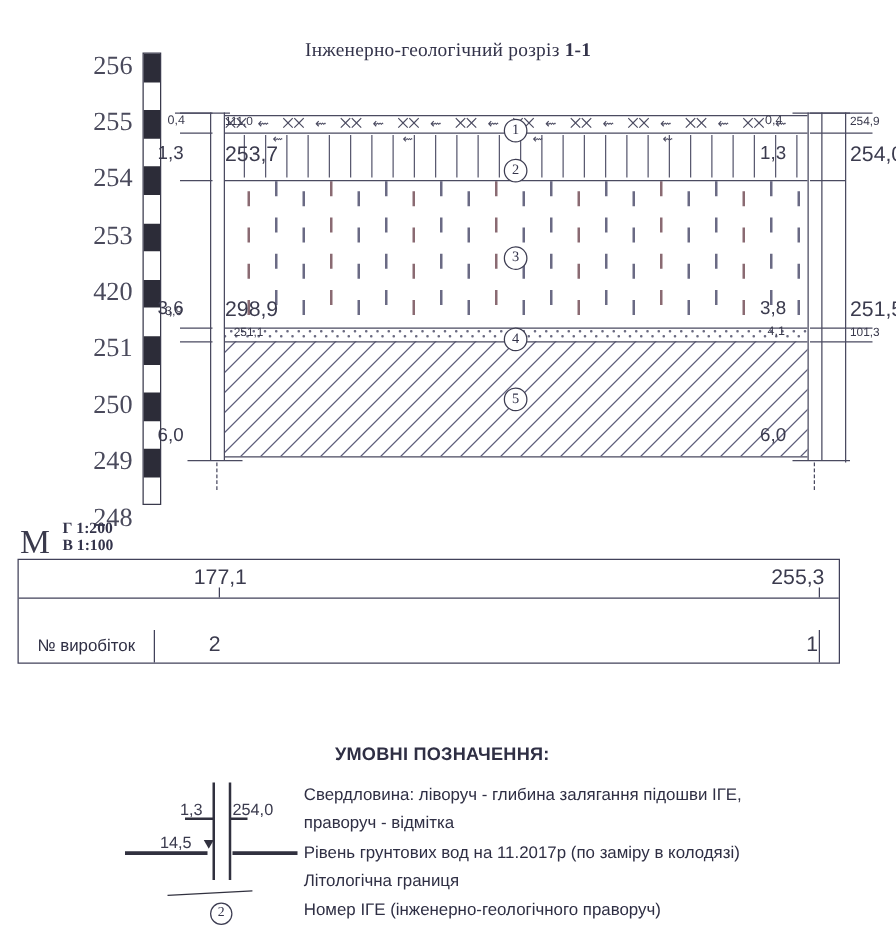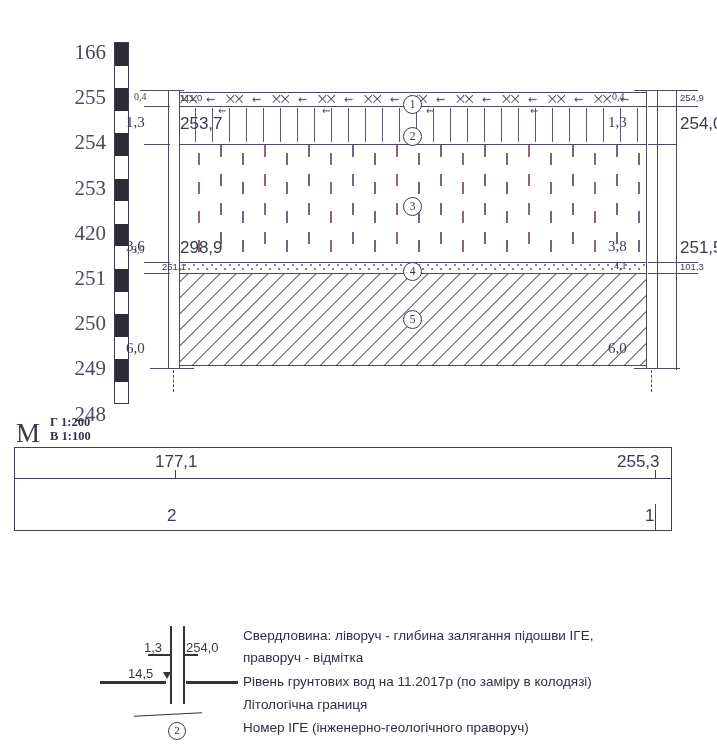--- a/index.html
+++ b/index.html
@@ -84,21 +84,21 @@
       border-left:1px solid #4a4a60;border-right:1px solid #4a4a60;}
 
   
   .circ{
     position:absolute;width:17px;height:17px;border:1px solid #3d3d52;border-radius:50%;
     background:#fff;font-family:"Liberation Serif", serif;font-size:11.5px;
     line-height:16px;text-align:center;color:#33334a;
   }
 
   
-  .dep{position:absolute;font-family:Liberation Serif, serif;color:#3b3b4e;}
+  .dep{position:absolute;font-family:Liberation Sans, sans-serif;color:#3b3b4e;}
   .dep.big{font-size:15px;}
   .dep.sml{font-size:10px;}
   .elev{position:absolute;font-family:"Liberation Sans", sans-serif;color:#3b3b4e;}
   .elev.big{font-size:17px;}
   .elev.sml{font-size:9.5px;}
 
   
   #table{left:14px;top:447px;width:656px;height:82px;border:1px solid #41415a;}
   #table .rw{position:absolute;left:0;width:656px;border-bottom:1px solid #41415a;}
   #table .rw.last{border-bottom:none;}
@@ -129,23 +129,24 @@
   }
   .leg-row{position:absolute;left:243px;font-size:13.5px;color:#2f2f44;line-height:1.25;}
 
   .dashv{position:absolute;width:0;border-left:1px dashed #4a4a60;}
 </style>
 </head>
 <body>
 
 <div class="stage">
 
+  <div class="abs" id="title"><span>Інженерно-геологічний розріз </span><b>1-1</b></div>
 
   <div id="axis-labels">
-      <div class="abs axis-label" style="left:44px;top:40px;">166</div>
+      <div class="abs axis-label" style="left:44px;top:40px;">256</div>
       <div class="abs axis-label" style="left:44px;top:85.2px;">255</div>
       <div class="abs axis-label" style="left:44px;top:130.4px;">254</div>
       <div class="abs axis-label" style="left:44px;top:175.60000000000002px;">253</div>
       <div class="abs axis-label" style="left:44px;top:220.8px;">420</div>
       <div class="abs axis-label" style="left:44px;top:266px;">251</div>
       <div class="abs axis-label" style="left:44px;top:311.20000000000005px;">250</div>
       <div class="abs axis-label" style="left:44px;top:356.40000000000003px;">249</div>
       <div class="abs axis-label" style="left:44px;top:401.6px;">248</div>
     </div>
   <div class="abs" id="scalebar">
@@ -500,47 +501,51 @@
       </div>
     <div id="section-annot">
         <div class="dep sml" style="left:-16px;top:-1px;">0,4</div>
         <div class="dep big" style="left:-24px;top:22px;">1,3</div>
         <div class="dep big" style="left:-24px;top:146px;">3,6</div>
         <div class="dep sml" style="left:-18px;top:152px;">3,9</div>
         <div class="dep big" style="left:-24px;top:248px;">6,0</div>
         <div class="elev sml" style="left:30px;top:0px;">111,0</div>
         <div class="elev big" style="left:30px;top:22px;">253,7</div>
         <div class="elev big" style="left:30px;top:146px;">298,9</div>
-        <div class="elev sml" style="left:12px;top:169px;">251,1</div>
+        <div class="elev sml" style="left:37px;top:169px;">251,1</div>
         <div class="dep sml" style="left:462px;top:-1px;">0,4</div>
         <div class="dep big" style="left:458px;top:22px;">1,3</div>
         <div class="dep big" style="left:458px;top:146px;">3,8</div>
         <div class="dep sml" style="left:464px;top:168px;">4,1</div>
         <div class="dep big" style="left:458px;top:248px;">6,0</div>
         <div class="elev sml" style="left:530px;top:0px;">254,9</div>
         <div class="elev big" style="left:530px;top:22px;">254,0</div>
         <div class="elev big" style="left:530px;top:146px;">251,5</div>
         <div class="elev sml" style="left:530px;top:169px;">101,3</div>
       </div>
   </div>
 
   <div class="abs" id="table">
       <div class="rw" style="top:0px;height:30px;">
         <div class="sep" style="left:160px;top:22px;height:8px;"></div>
         <div class="sep" style="left:640px;top:22px;height:8px;"></div>
         <div class="cell" style="left:140px;top:4px;">177,1</div>
         <div class="cell" style="left:602px;top:4px;">255,3</div>
       </div>
       <div class="rw last" style="top:56px;height:26px;">
+        <div class="hd" style="line-height:1.08;">
+          <span>№ виробіток</span>
+        </div>
         <div class="sep" style="left:640px;top:0px;height:26px;"></div>
         <div class="cell" style="left:152px;top:2px;">2</div>
         <div class="cell" style="left:630px;top:2px;">1</div>
       </div>
     </div>
 
+  <div class="abs" id="legend-title">УМОВНІ ПОЗНАЧЕННЯ:</div>
   <div class="abs" id="legend-sym">
       <div class="ls" style="left:70px;top:0px;width:1.5px;height:78px;"></div>
       <div class="ls" style="left:83px;top:0px;width:1.5px;height:78px;"></div>
       <div class="ls" style="left:48px;top:28px;width:24px;height:1.5px;"></div>
       <div class="ls" style="left:84px;top:28px;width:14px;height:1.5px;"></div>
       <div class="ls" style="left:0px;top:55px;width:66px;height:2.5px;"></div>
       <div class="ls" style="left:86px;top:55px;width:52px;height:2.5px;"></div>
       <div class="tri" style="left:63px;top:46px;"></div>
       <div class="ls" style="left:34px;top:88px;width:68px;height:1.2px;transform:rotate(-3deg);"></div>
       <div class="lt" style="left:44px;top:14px;">1,3</div>

